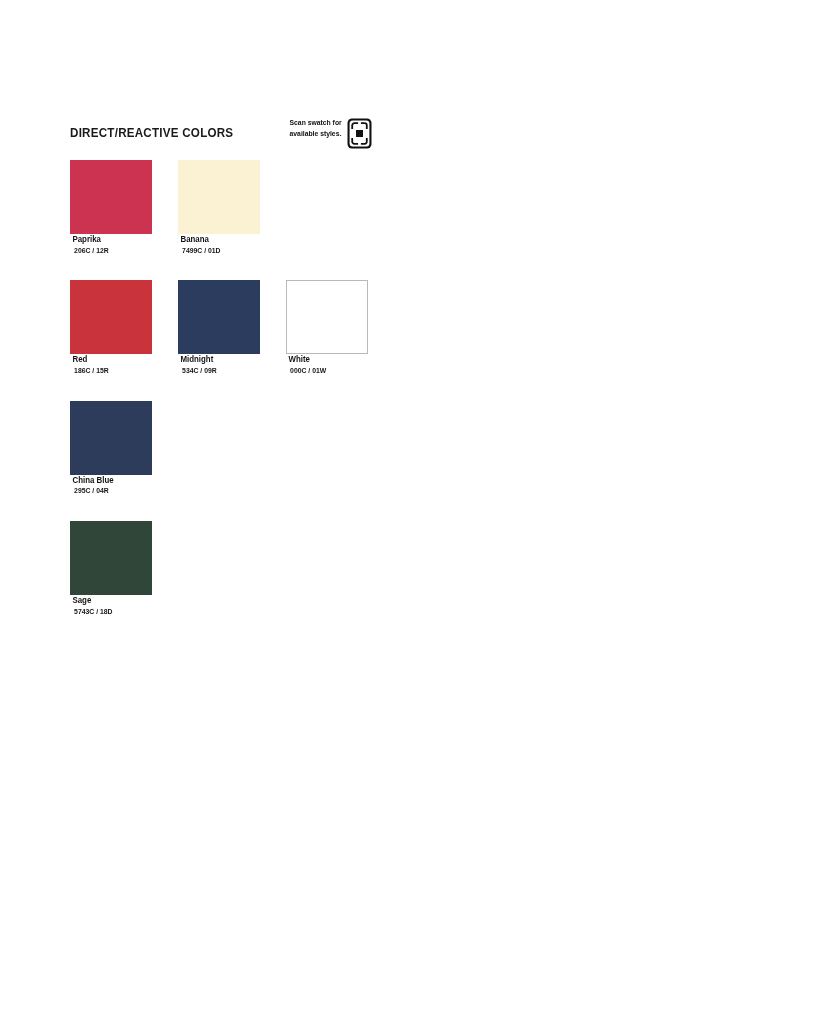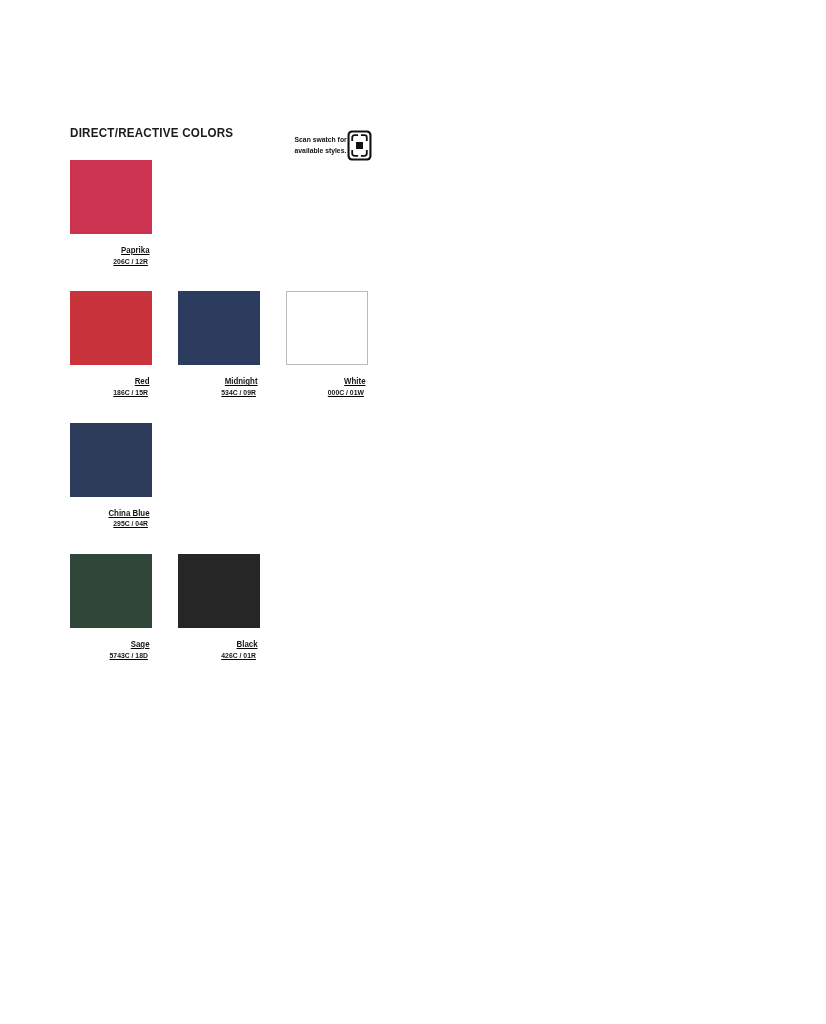--- a/index.html
+++ b/index.html
@@ -41,23 +41,23 @@
     font-weight: 700;
     letter-spacing: 0.02em;
     color: #1a1a1a;
     transform: scaleX(0.93);
     transform-origin: left center;
     white-space: nowrap;
   }
   .scan-block {
     position: absolute;
     right: -2px;
-    top: 12px;
+    top: 0;
     display: flex;
-    align-items: center;
+    gap: 5px;
   }
   .scan-text {
     font-family: "Liberation Sans Narrow", "Liberation Sans", sans-serif;
     font-size: 7.4px;
     font-weight: 700;
     line-height: 1.45;
     color: #111111;
     text-align: left;
     transform: scaleX(0.92);
     transform-origin: right center;
@@ -85,23 +85,21 @@
   .swatch {
     width: 82px;
     height: 74px;
     display: block;
   }
   .swatch.bordered {
     box-sizing: border-box;
     border: 1px solid #b9b9b9;
   }
   .caption {
-    margin-top: 11px;
-    text-align: right;
-    text-decoration: underline;
+    text-align: left;
   }
   .sw-name {
     font-family: "Liberation Sans Narrow", "Liberation Sans", sans-serif;
     font-size: 8.4px;
     font-weight: 700;
     color: #141414;
     line-height: 1.25;
     transform: scaleX(0.94);
     white-space: nowrap;
   }
@@ -146,20 +144,27 @@
 
     <div class="grid" id="grid">
         <div class="row">
           <div class="cell">
             <div class="swatch" style="background: rgb(204, 51, 80);"></div>
             <div class="caption">
               <div class="sw-name">Paprika</div>
               <div class="sw-code">206C / 12R</div>
             </div>
           </div>
+          <div class="cell">
+            <div class="swatch" style="background: rgb(250, 242, 210);"></div>
+            <div class="caption">
+              <div class="sw-name">Banana</div>
+              <div class="sw-code">7499C / 01D</div>
+            </div>
+          </div>
         </div>
         <div class="row">
           <div class="cell">
             <div class="swatch" style="background: rgb(200, 51, 60);"></div>
             <div class="caption">
               <div class="sw-name">Red</div>
               <div class="sw-code">186C / 15R</div>
             </div>
           </div>
           <div class="cell">
@@ -187,24 +192,17 @@
           </div>
         </div>
         <div class="row">
           <div class="cell">
             <div class="swatch" style="background: rgb(47, 70, 56);"></div>
             <div class="caption">
               <div class="sw-name">Sage</div>
               <div class="sw-code">5743C / 18D</div>
             </div>
           </div>
-          <div class="cell">
-            <div class="swatch" style="background: rgb(38, 38, 38);"></div>
-            <div class="caption">
-              <div class="sw-name">Black</div>
-              <div class="sw-code">426C / 01R</div>
-            </div>
-          </div>
         </div>
       </div>
 
   </div>
 </div>
 
 </body></html>

